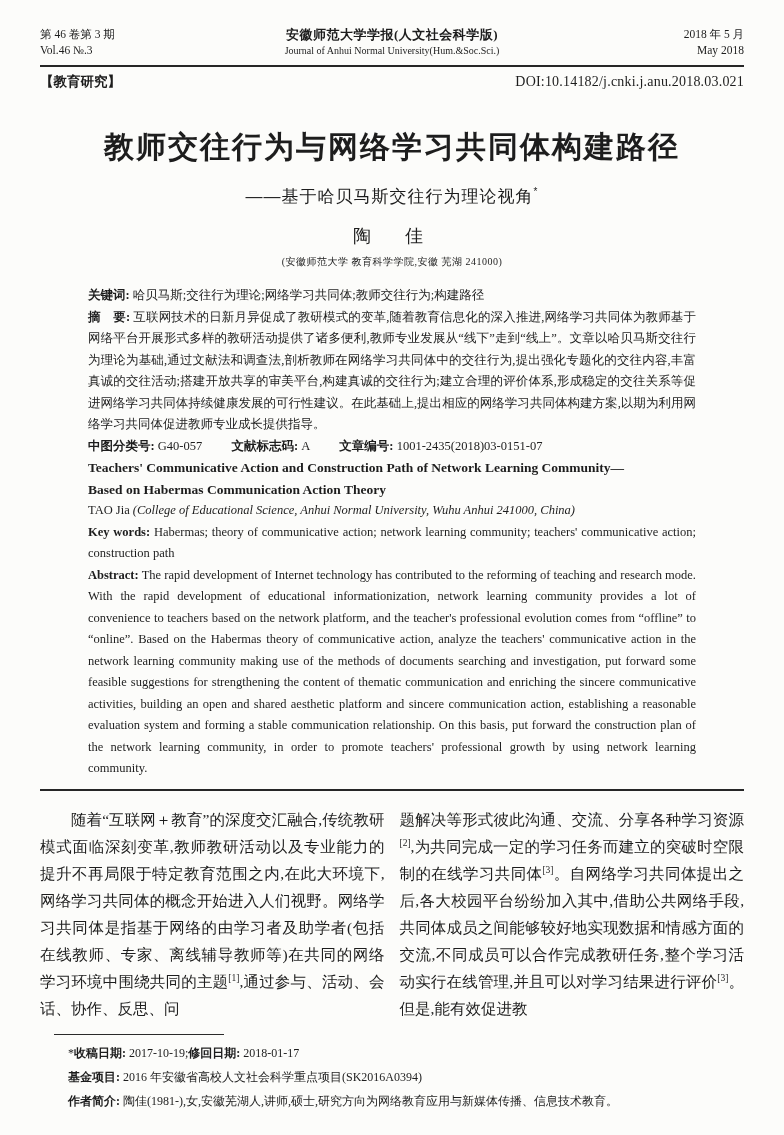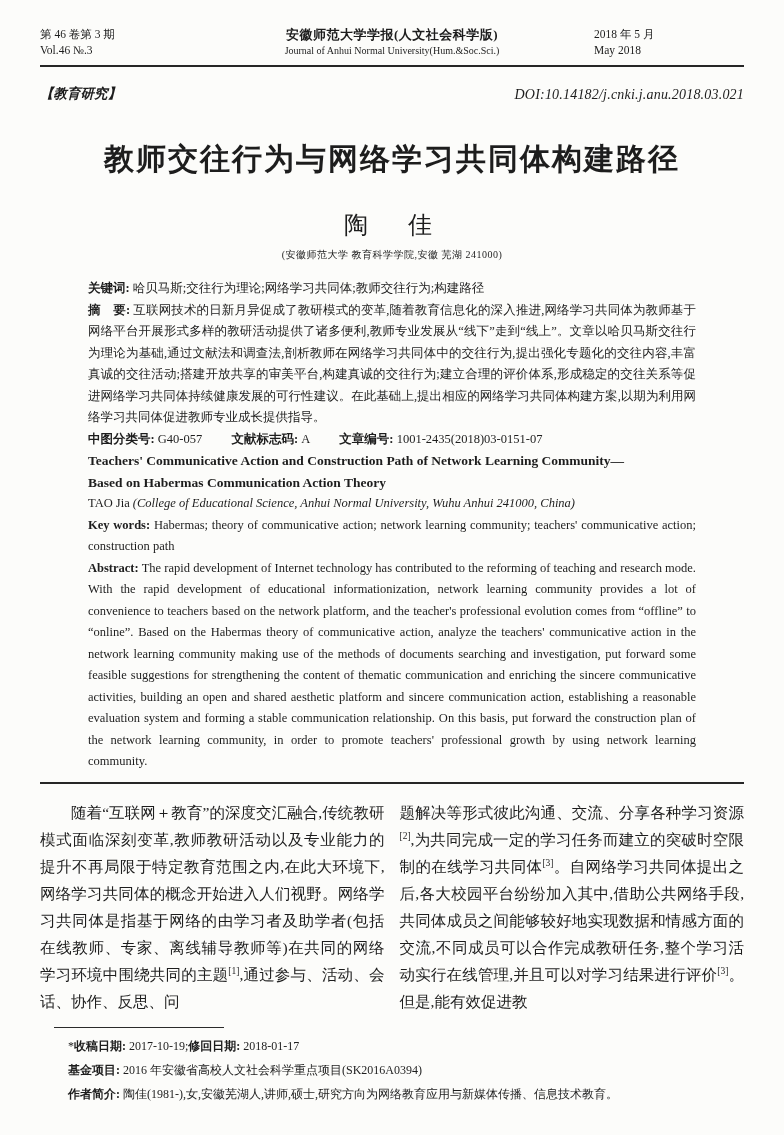--- a/index.html
+++ b/index.html
@@ -5,36 +5,36 @@
   html,body{margin:0;padding:0;background:#e8e8e8;}
   .page{
     width:784px;height:1135px;background:#fcfcfa;color:#1d1d1d;
     font-family:"Liberation Serif","DejaVu Serif",serif;
     box-sizing:border-box;padding:26px 40px 12px;position:relative;margin:0 auto;
     overflow:hidden;
   }
   
   .jheader{display:flex;justify-content:space-between;align-items:flex-start;}
   .jh-side{font-size:11.5px;line-height:16px;width:150px;}
-  .jh-side.right{text-align:left;}
+  .jh-side.right{text-align:right;}
   .jh-center{text-align:center;flex:1;}
   .jh-center .cn{font-size:13px;font-weight:bold;line-height:17px;letter-spacing:.5px;}
   .jh-center .en{font-size:10px;line-height:16px;}
   .header-rule{border:none;border-top:2.5px solid #262626;margin:6px 0 0;}
   
-  .section-row{display:flex;justify-content:space-between;align-items:flex-end;margin-top:18px;font-style:italic;}
+  .section-row{display:flex;justify-content:space-between;align-items:center;margin-top:6px;}
   .section-label{font-family:"Liberation Sans","DejaVu Sans",sans-serif;font-weight:bold;font-size:13.5px;}
   .doi{font-size:14px;letter-spacing:.2px;}
   
   .title{margin-top:38px;text-align:center;font-family:"Liberation Sans","DejaVu Sans",sans-serif;
          font-weight:700;font-size:30px;line-height:36px;letter-spacing:2px;}
   .subtitle{margin-top:13px;text-align:center;font-family:"Liberation Sans","DejaVu Sans",sans-serif;
             font-size:17px;letter-spacing:1px;}
   .subtitle sup{font-size:10px;}
-  .author{margin-top:32px;text-align:center;font-size:24px;letter-spacing:8px;}
+  .author{margin-top:16px;text-align:center;font-size:18px;letter-spacing:8px;}
   .affiliation{margin-top:7px;text-align:center;font-size:10px;letter-spacing:.5px;}
   
   .meta{margin:16px 48px 0;font-size:12.5px;line-height:21.5px;text-align:justify;}
   .meta .label{font-weight:bold;}
   .meta p{margin:0;}
   .clc-line .pair{margin-right:26px;white-space:nowrap;}
   .en-title{font-weight:bold;font-size:13.5px;}
   .en-title span{display:block;}
   .en-affil{font-style:italic;}
   
@@ -70,20 +70,21 @@
     </div>
   </div>
   <hr class="header-rule">
 
   <div class="section-row">
     <span class="section-label">【教育研究】</span>
     <span class="doi">DOI:10.14182/j.cnki.j.anu.2018.03.021</span>
   </div>
 
   <h1 class="title">教师交往行为与网络学习共同体构建路径</h1>
+  <div class="subtitle"><span>——基于哈贝马斯交往行为理论视角</span><sup>*</sup></div>
 
   <div class="author">陶　佳</div>
   <div class="affiliation">(安徽师范大学 教育科学学院,安徽 芜湖 241000)</div>
 
   <div class="meta">
     <p><span class="label">关键词:</span><span> 哈贝马斯;交往行为理论;网络学习共同体;教师交往行为;构建路径</span></p>
     <p><span class="label">摘　要:</span><span> 互联网技术的日新月异促成了教研模式的变革,随着教育信息化的深入推进,网络学习共同体为教师基于网络平台开展形式多样的教研活动提供了诸多便利,教师专业发展从“线下”走到“线上”。文章以哈贝马斯交往行为理论为基础,通过文献法和调查法,剖析教师在网络学习共同体中的交往行为,提出强化专题化的交往内容,丰富真诚的交往活动;搭建开放共享的审美平台,构建真诚的交往行为;建立合理的评价体系,形成稳定的交往关系等促进网络学习共同体持续健康发展的可行性建议。在此基础上,提出相应的网络学习共同体构建方案,以期为利用网络学习共同体促进教师专业成长提供指导。</span></p>
     <p class="clc-line">
       <span class="pair"><span class="label">中图分类号:</span><span> G40-057</span></span>
       <span class="pair"><span class="label">文献标志码:</span><span> A</span></span>

